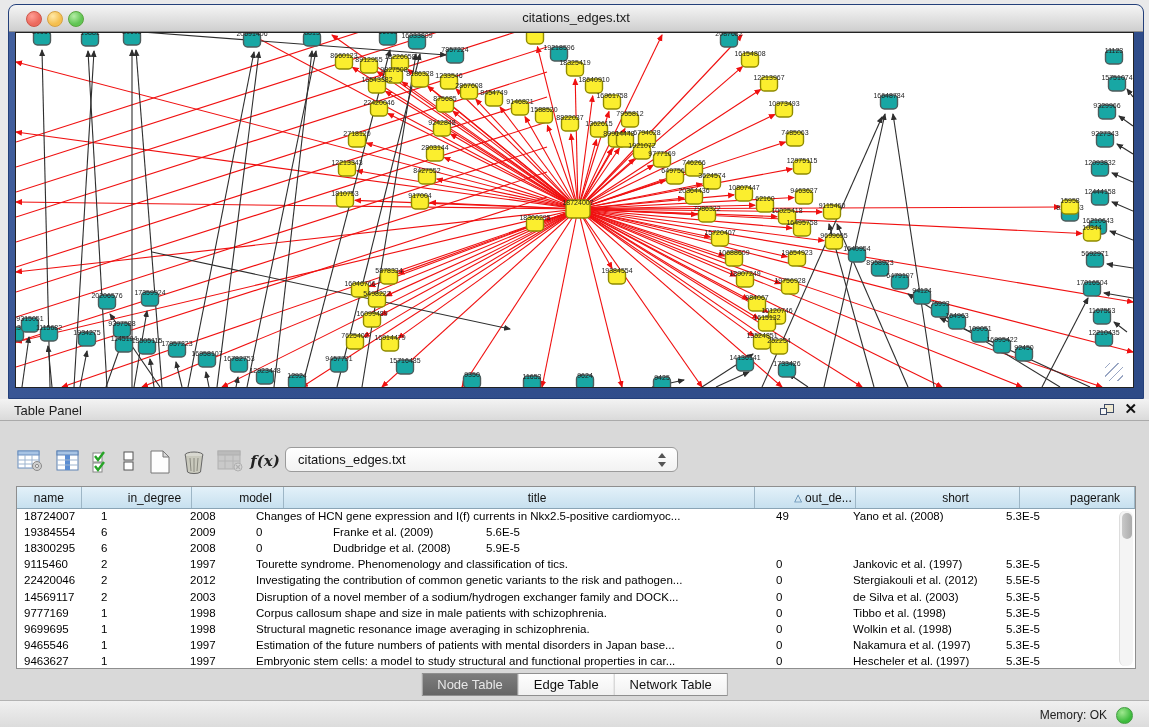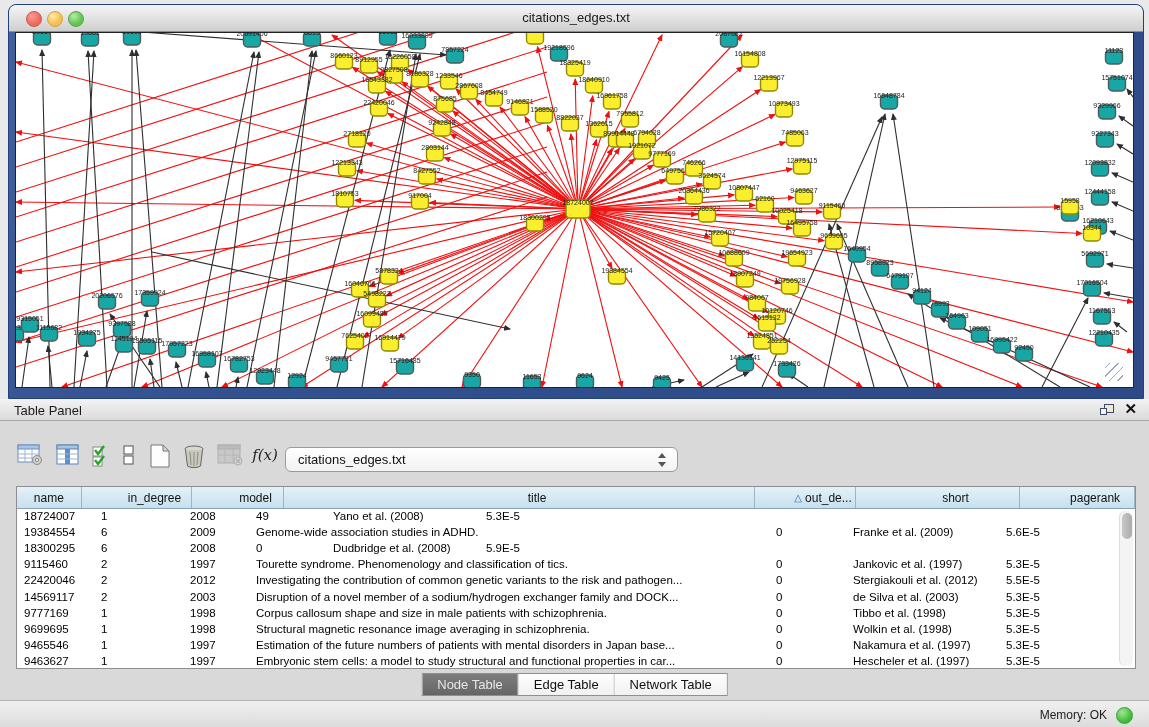--- a/index.html
+++ b/index.html
@@ -34,21 +34,21 @@
   #panel-header{left:0;top:399px;width:1149px;height:22px;
     background:linear-gradient(#f3f3f3,#dadada);border-bottom:1px solid #aaa;box-sizing:border-box;}
   #panel-title{left:14px;top:4px;font-size:13px;color:#1c1c1c;}
   #float-icon{right:36px;top:5px;width:13px;height:12px;}
   #float-icon .sq1{position:absolute;left:4px;top:0;width:8px;height:7px;border:1px solid #3c4a66;background:#efe9d2;}
   #float-icon .sq2{position:absolute;left:0;top:4px;width:5px;height:5px;border:1px solid #3c4a66;background:#f4f4f4;}
   #close-icon{right:12px;top:2px;font-size:15px;font-weight:bold;color:#111;line-height:16px;}
   #panel-body{left:0;top:421px;width:1149px;height:279px;background:#d9d9d9;}
 
   
-  .tbtn{top:21px;width:28px;height:28px;text-align:center;}
+  .tbtn{top:27px;width:28px;height:28px;text-align:center;font-weight:bold;}
   .tbtn svg{display:block;margin:2px auto;}
   #fx-icon{font-family:"DejaVu Serif",serif;font-style:italic;font-size:15px;color:#222;line-height:26px;width:34px;}
   #table-selector{left:285px;top:26px;width:393px;height:25px;background:linear-gradient(#ffffff,#f2f2f2);
     border:1px solid #9b9b9b;border-radius:6px;box-sizing:border-box;}
   #table-selector .val{position:absolute;left:12px;top:4px;font-size:13px;color:#111;}
   #stepper{position:absolute;right:10px;top:4px;width:9px;height:16px;}
   #stepper .up{position:absolute;top:1px;left:0;width:0;height:0;border-left:4.5px solid transparent;border-right:4.5px solid transparent;border-bottom:5px solid #555;}
   #stepper .dn{position:absolute;bottom:1px;left:0;width:0;height:0;border-left:4.5px solid transparent;border-right:4.5px solid transparent;border-top:5px solid #555;}
 
   
@@ -607,29 +607,29 @@
         </div>
         <div class="th" style="width: 94px;">
           <span>pagerank</span>
         </div>
       </div>
     <div id="tbody">
         <div class="trow">
           <div class="td" style="width: 77px;">18724007</div>
           <div class="td" style="width: 89px;">1</div>
           <div class="td" style="width: 66px;">2008</div>
+          <div class="td" style="width: 520px;">Changes of HCN gene expression and I(f) currents in Nkx2.5-positive cardiomyoc...</div>
           <div class="td" style="width: 77px;">49</div>
           <div class="td" style="width: 153px;">Yano et al. (2008)</div>
           <div class="td" style="width: 94px;">5.3E-5</div>
         </div>
         <div class="trow">
           <div class="td" style="width: 77px;">19384554</div>
           <div class="td" style="width: 89px;">6</div>
           <div class="td" style="width: 66px;">2009</div>
-          <div class="td" style="width: 520px;">Genome-wide association studies in ADHD.</div>
           <div class="td" style="width: 77px;">0</div>
           <div class="td" style="width: 153px;">Franke et al. (2009)</div>
           <div class="td" style="width: 94px;">5.6E-5</div>
         </div>
         <div class="trow">
           <div class="td" style="width: 77px;">18300295</div>
           <div class="td" style="width: 89px;">6</div>
           <div class="td" style="width: 66px;">2008</div>
           <div class="td" style="width: 77px;">0</div>
           <div class="td" style="width: 153px;">Dudbridge et al. (2008)</div>

